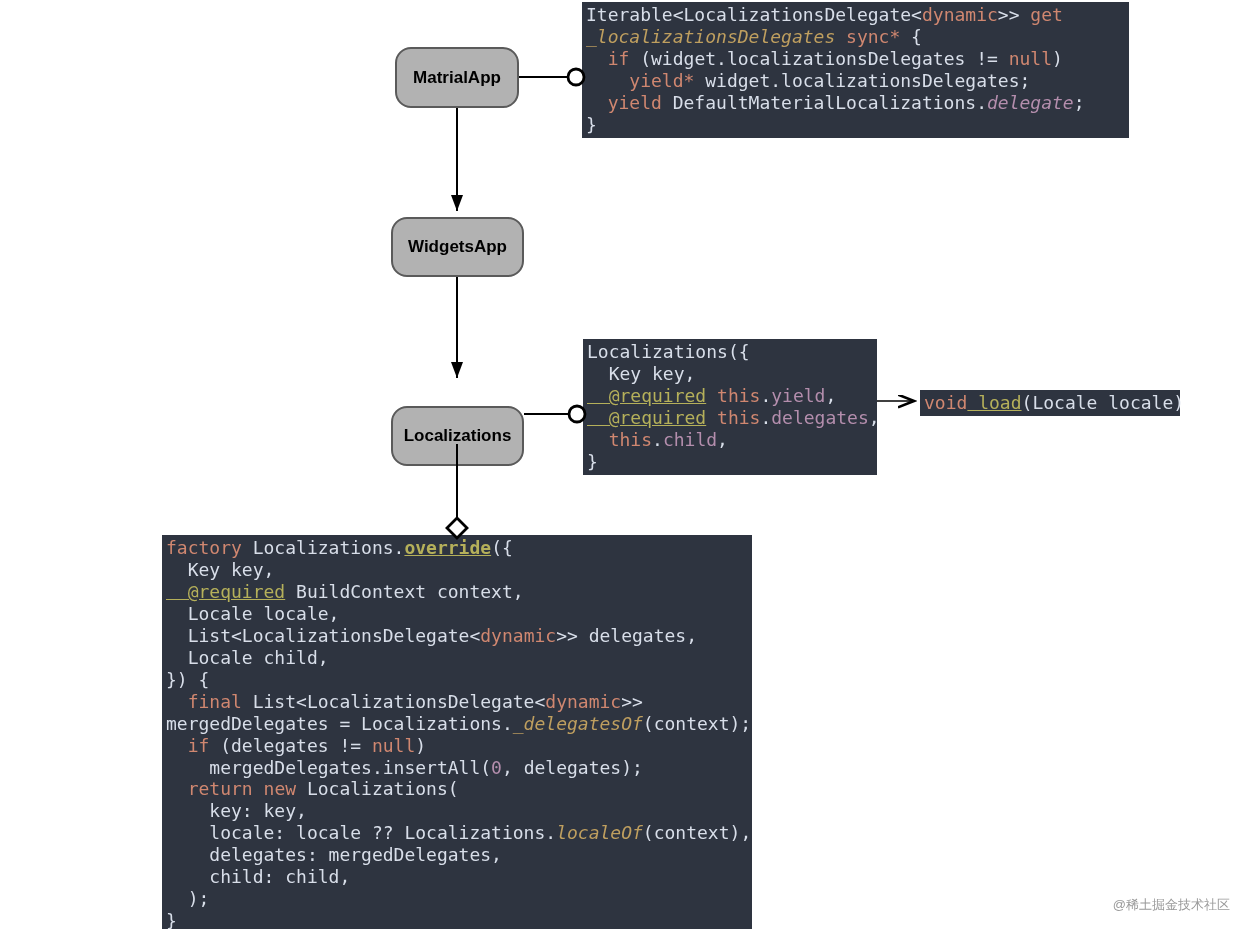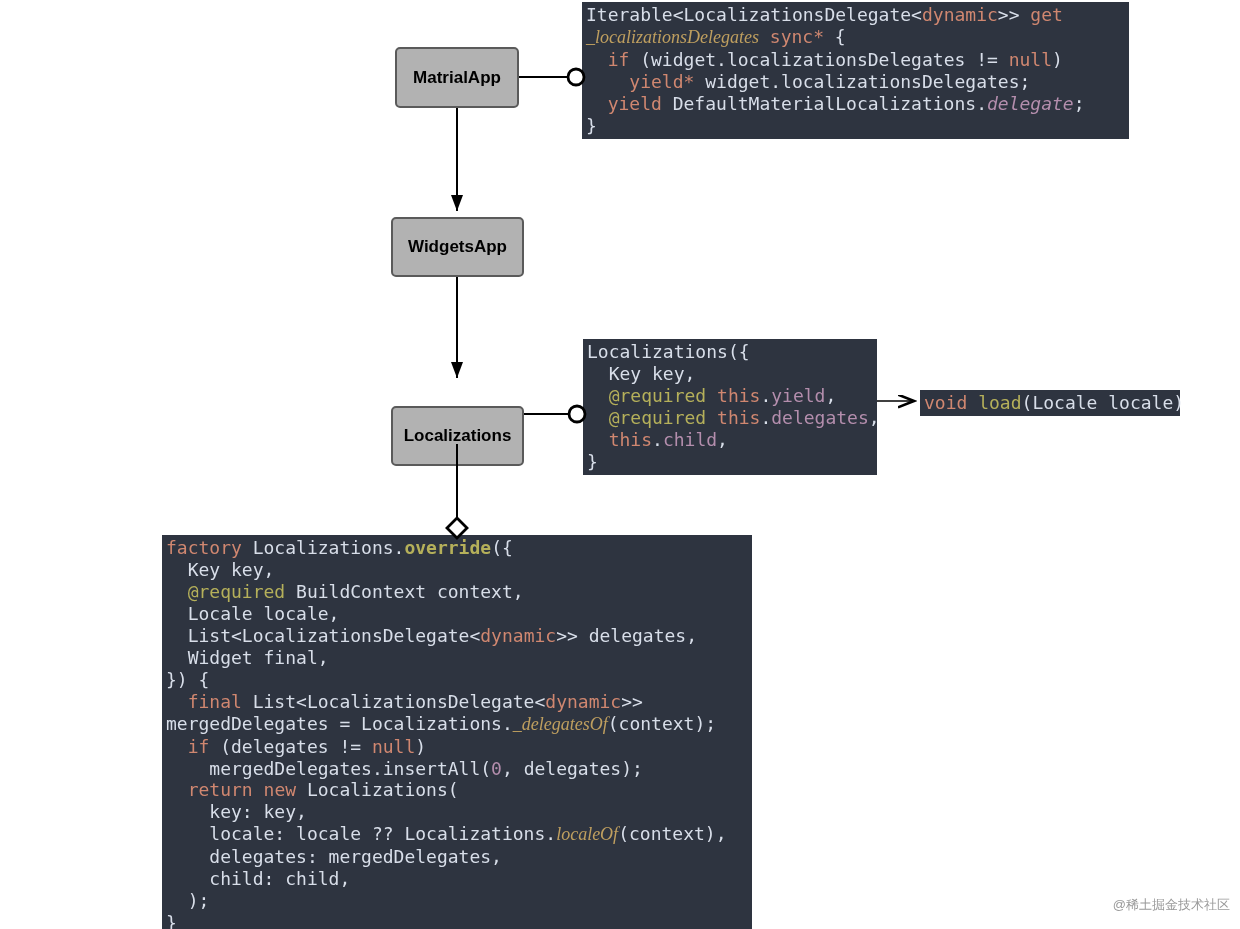--- a/index.html
+++ b/index.html
@@ -8,21 +8,21 @@
   background: #ffffff;
   font-family: sans-serif;
   position: relative;
   width: 1240px;
   height: 929px;
 }
 .node {
   position: absolute;
   background: #b2b2b2;
   border: 2px solid #5a5a5a;
-  border-radius: 5px;
+  border-radius: 16px;
   display: flex;
   align-items: center;
   justify-content: center;
   font-size: 17px;
   font-weight: 600;
   color: #000;
   padding: 0 16px;
   box-sizing: border-box;
 }
 .code-box {
@@ -30,23 +30,23 @@
   background: #2e3440;
   color: #d8dee9;
   font-family: "Menlo", "Consolas", monospace;
   font-size: 18px;
   line-height: 1.22;
   white-space: pre;
   padding: 2px 4px;
   box-sizing: border-box;
 }
 .kw { color: #d08770; }
-.fn { color: #bf9f5f; font-style: italic; font-family: Liberation Serif, serif; }
+.fn { color: #bf9f5f; font-style: italic; }
 .purple { color: #b48ead; margin-top: 12px; }
-.req { color: #b5b05a; }
+.req { color: #b5b05a; text-decoration: underline; }
 .num { color: #b48ead; }
 .watermark {
   position: absolute;
   right: 10px;
   bottom: 15px;
   color: #808080;
   font-size: 13px;
   opacity: 0.8;
 }
 svg.conn {
@@ -85,21 +85,21 @@
 <span class="kw">  this</span><span>.</span><span class="purple">child</span><span>,</span>
 <span>}</span></div>
 
 <div class="code-box" style="left:920px; top:390px; width:260px;"><span class="kw">void</span><span class="req"> load</span><span>(Locale locale)</span></div>
 
 <div class="code-box" style="left:162px; top:535px; width:590px;"><span class="kw">factory</span><span> Localizations.</span><span class="req" style="font-weight:600">override</span><span>({</span>
 <span>  Key key,</span>
 <span class="req">  @required</span><span> BuildContext context,</span>
 <span>  Locale locale,</span>
 <span>  List&lt;LocalizationsDelegate&lt;</span><span class="kw">dynamic</span><span>&gt;&gt; delegates,</span>
-<span>  Widget final,</span>
+<span>  Locale child,</span>
 <span>}) {</span>
 <span class="kw">  final</span><span> List&lt;LocalizationsDelegate&lt;</span><span class="kw">dynamic</span><span>&gt;&gt;</span>
 <span>mergedDelegates = Localizations.</span><span class="fn">_delegatesOf</span><span>(context);</span>
 <span class="kw">  if</span><span> (delegates != </span><span class="kw">null</span><span>)</span>
 <span>    mergedDelegates.insertAll(</span><span class="num">0</span><span>, delegates);</span>
 <span class="kw">  return</span><span class="kw"> new</span><span> Localizations(</span>
 <span>    key: key,</span>
 <span>    locale: locale ?? Localizations.</span><span class="fn">localeOf</span><span>(context),</span>
 <span>    delegates: mergedDelegates,</span>
 <span>    child: child,</span>

